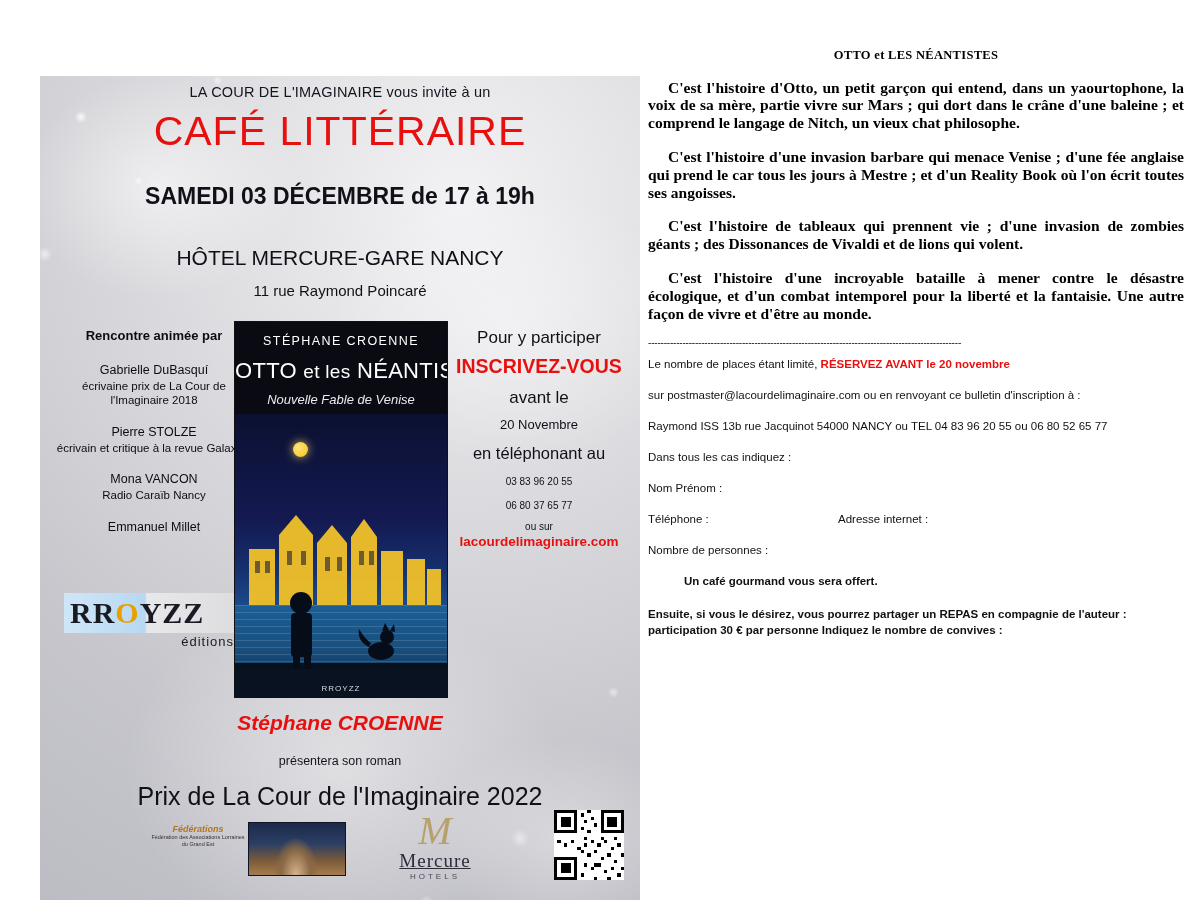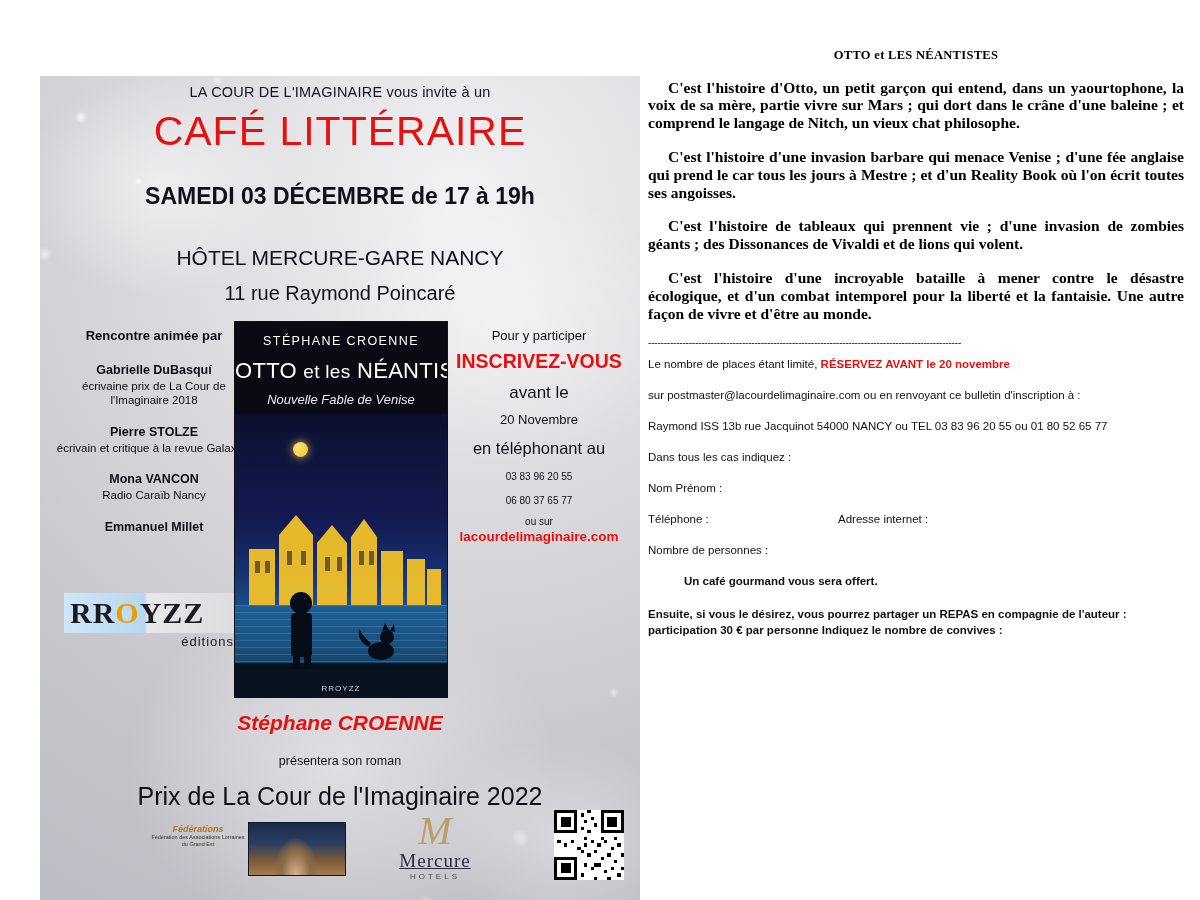--- a/index.html
+++ b/index.html
@@ -63,30 +63,30 @@
   .date-line {
     position: absolute; top: 107px; left: 0; width: 100%;
     text-align: center; font-size: 23px; color: #101018; font-weight: bold;
   }
   .hotel-line {
     position: absolute; top: 170px; left: 0; width: 100%;
     text-align: center; font-size: 21px; color: #101018;
   }
   .street-line {
     position: absolute; top: 206px; left: 0; width: 100%;
-    text-align: center; font-size: 20px; color: #101018;
+    text-align: center; font-size: 15px; color: #101018;
   }
 
   
   .speakers {
     position: absolute; left: 14px; top: 252px; width: 200px;
     text-align: center; color: #0c0c14;
   }
   .sp-head { font-size: 13px; font-weight: bold; margin-bottom: 20px; }
-  .sp-name { font-size: 12.5px; font-weight: bold; }
+  .sp-name { font-size: 12.5px; font-weight: normal; }
   .sp-desc { font-size: 11.5px; line-height: 1.25; margin-top: 2px; }
   .sp-block { margin-bottom: 17px; }
 
   .logo-rroyzz {
     position: absolute; left: 24px; top: 517px; width: 180px; height: 62px;
   }
   .rz-box {
     position: relative; width: 180px; height: 40px;
     background: linear-gradient(90deg, #cfe6f7 0%, #b7d8f2 45%, #e8e8ea 46%, #dcdcdf 100%);
     display: flex; align-items: center;
@@ -145,21 +145,21 @@
     position: absolute; left: 0; bottom: 0; width: 100%; height: 92px;
     background: repeating-linear-gradient(180deg, rgba(255,255,255,0.13) 0 1px, rgba(255,255,255,0) 1px 7px);
   }
   .book-imprint {
     position: absolute; bottom: 4px; left: 0; width: 100%; text-align: center;
     color: #d8d8e4; font-size: 8px; letter-spacing: 1px;
   }
 
   
   .signup { position: absolute; right: 6px; top: 252px; width: 190px; text-align: center; color: #101018; }
-  .su-small { font-size: 13px; }
+  .su-small { font-size: 17px; }
   .su-big { font-size: 19.5px; font-weight: bold; color: #e8100f; margin-top: 7px; }
   .su-avant { font-size: 17px; margin-top: 10px; }
   .su-date { font-size: 13px; margin-top: 9px; }
   .su-tel { font-size: 16.5px; margin-top: 12px; }
   .su-phone { font-size: 10px; font-weight: normal; margin-top: 13px; }
   .su-ou { font-size: 10px; margin-top: 10px; }
   .su-site { font-size: 13.5px; font-weight: bold; color: #e8100f; margin-top: 2px; }
 
   .author-sign {
     position: absolute; top: 635px; left: 0; width: 100%; text-align: center;
@@ -443,21 +443,21 @@
       <p class="r-para">C'est l'histoire d'une incroyable bataille à mener contre le désastre écologique, et d'un combat intemporel pour la liberté et la fantaisie. Une autre façon de vivre et d'être au monde.</p>
     </div>
 
     <div class="r-rule">----------------------------------------------------------------------------------------------------</div>
 
     <div class="form">
       <div class="f-line">
         <span>Le nombre de places étant limité, </span><span class="f-red">RÉSERVEZ AVANT le 20 novembre</span>
       </div>
       <div class="f-line">sur postmaster@lacourdelimaginaire.com  ou en renvoyant ce bulletin d'inscription à :</div>
-      <div class="f-line">Raymond ISS 13b rue Jacquinot 54000 NANCY ou TEL 03 83 96 20 55 ou  01 80 52 65 77</div>
+      <div class="f-line">Raymond ISS 13b rue Jacquinot 54000 NANCY ou TEL 04 83 96 20 55 ou  06 80 52 65 77</div>
       <div class="f-line">Dans tous les cas indiquez :</div>
       <div class="f-line">Nom Prénom :</div>
       <div class="f-line f-two">
         <span class="c1">Téléphone  :</span>
         <span>Adresse internet :</span>
       </div>
       <div class="f-line">Nombre de personnes :</div>
       <div class="f-line b">Un café gourmand vous sera offert.</div>
       <div class="f-last">Ensuite, si vous le désirez, vous pourrez partager un REPAS en compagnie de l'auteur : participation 30 € par personne  Indiquez le nombre de convives :</div>
     </div>

